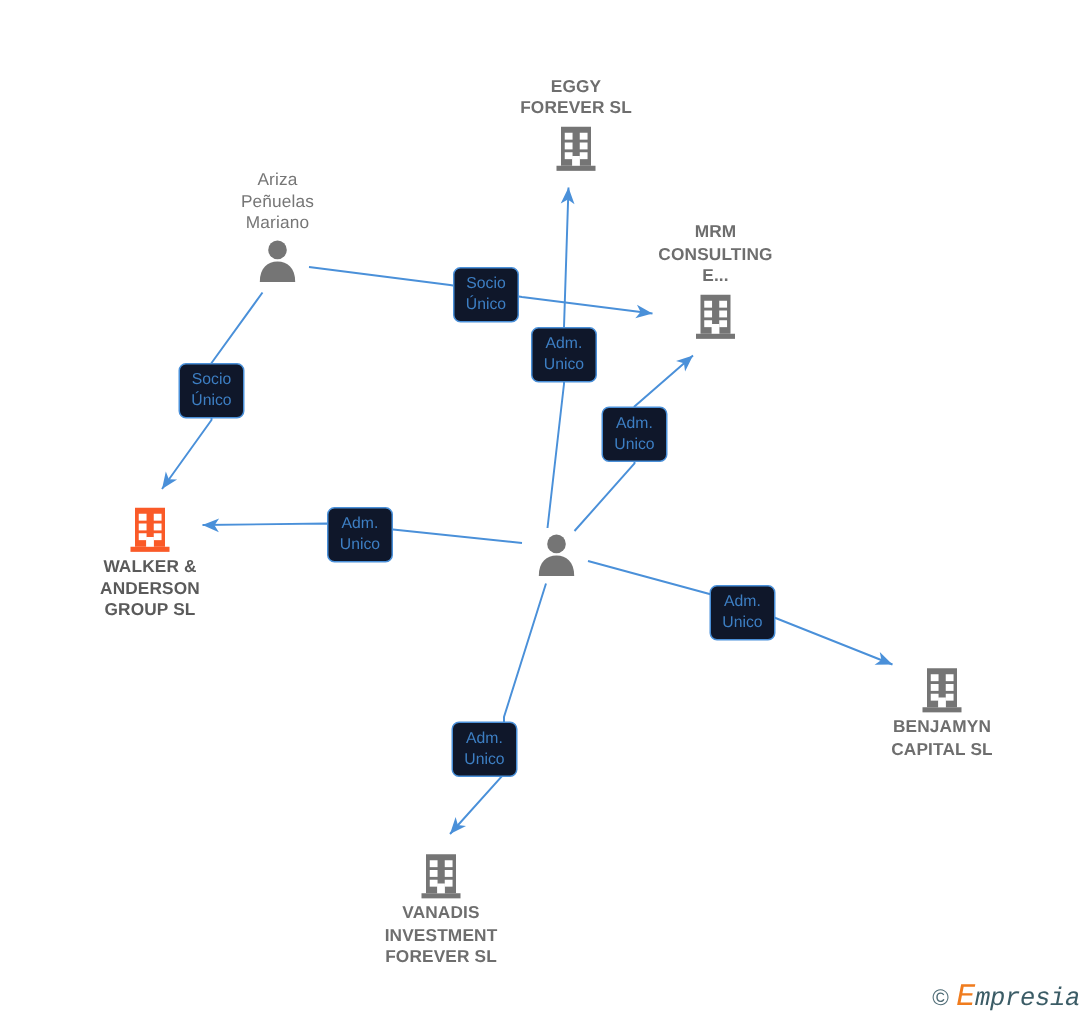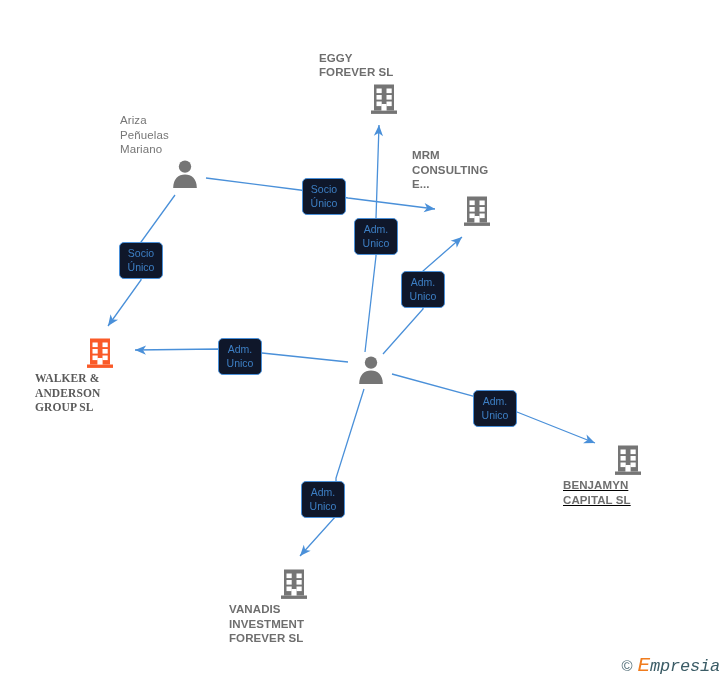--- a/index.html
+++ b/index.html
@@ -21,20 +21,21 @@
     position: absolute;
     left: 0;
     top: 0;
     width: 728px;
     height: 685px;
   }
   .node {
     position: absolute;
     width: 130px;
     margin-left: -65px;
+    text-align: center;
     pointer-events: auto;
   }
   .node .icon {
     display: block;
     margin: 0 auto;
   }
   .node .label {
     display: block;
     font-size: 11.5px;
     line-height: 14.6px;
@@ -161,38 +162,38 @@
             <rect x="6" y="2.5" width="20" height="26" fill="#757575"></rect>
             <rect x="3" y="28.5" width="26" height="3.4" fill="#757575"></rect>
             <rect x="8.5" y="6.5" width="5.2" height="4.6" fill="#ffffff"></rect>
             <rect x="18.5" y="6.5" width="5.2" height="4.6" fill="#ffffff"></rect>
             <rect x="8.5" y="13" width="5.2" height="4.6" fill="#ffffff"></rect>
             <rect x="18.5" y="13" width="5.2" height="4.6" fill="#ffffff"></rect>
             <rect x="8.5" y="19.5" width="5.2" height="4.6" fill="#ffffff"></rect>
             <rect x="18.5" y="19.5" width="5.2" height="4.6" fill="#ffffff"></rect>
             <rect x="13.4" y="22" width="5.2" height="6.5" fill="#ffffff"></rect>
           </svg></span></div>
-      <div class="node company focus label-below" style="left: 100px; top: 336px; font-family: Liberation Serif, serif;"><span><svg class="icon" width="32" height="34" viewBox="0 0 32 34">
+      <div class="node company focus label-below" style="left: 100px; top: 336px;"><span><svg class="icon" width="32" height="34" viewBox="0 0 32 34">
             <rect x="6" y="2.5" width="20" height="26" fill="#FA5A28"></rect>
             <rect x="3" y="28.5" width="26" height="3.4" fill="#FA5A28"></rect>
             <rect x="8.5" y="6.5" width="5.2" height="4.6" fill="#ffffff"></rect>
             <rect x="18.5" y="6.5" width="5.2" height="4.6" fill="#ffffff"></rect>
             <rect x="8.5" y="13" width="5.2" height="4.6" fill="#ffffff"></rect>
             <rect x="18.5" y="13" width="5.2" height="4.6" fill="#ffffff"></rect>
             <rect x="8.5" y="19.5" width="5.2" height="4.6" fill="#ffffff"></rect>
             <rect x="18.5" y="19.5" width="5.2" height="4.6" fill="#ffffff"></rect>
             <rect x="13.4" y="22" width="5.2" height="6.5" fill="#ffffff"></rect>
           </svg></span><span class="label">WALKER &amp;
 ANDERSON
 GROUP  SL</span></div>
       <div class="node person label-below" style="left: 371px; top: 355px;"><span><svg class="icon" width="32" height="30" viewBox="0 0 32 30">
             <circle cx="16" cy="7.6" r="6.2" fill="#757575"></circle>
             <path d="M4.2 29 C4.2 19.6 9.4 15.4 16 15.4 C22.6 15.4 27.8 19.6 27.8 29 Z" fill="#757575"></path>
           </svg></span></div>
-      <div class="node company label-below" style="left: 628px; top: 443px; text-decoration: underline;"><span><svg class="icon" width="32" height="34" viewBox="0 0 32 34">
+      <div class="node company label-below" style="left: 628px; top: 443px;"><span><svg class="icon" width="32" height="34" viewBox="0 0 32 34">
             <rect x="6" y="2.5" width="20" height="26" fill="#757575"></rect>
             <rect x="3" y="28.5" width="26" height="3.4" fill="#757575"></rect>
             <rect x="8.5" y="6.5" width="5.2" height="4.6" fill="#ffffff"></rect>
             <rect x="18.5" y="6.5" width="5.2" height="4.6" fill="#ffffff"></rect>
             <rect x="8.5" y="13" width="5.2" height="4.6" fill="#ffffff"></rect>
             <rect x="18.5" y="13" width="5.2" height="4.6" fill="#ffffff"></rect>
             <rect x="8.5" y="19.5" width="5.2" height="4.6" fill="#ffffff"></rect>
             <rect x="18.5" y="19.5" width="5.2" height="4.6" fill="#ffffff"></rect>
             <rect x="13.4" y="22" width="5.2" height="6.5" fill="#ffffff"></rect>
           </svg></span><span class="label">BENJAMYN

